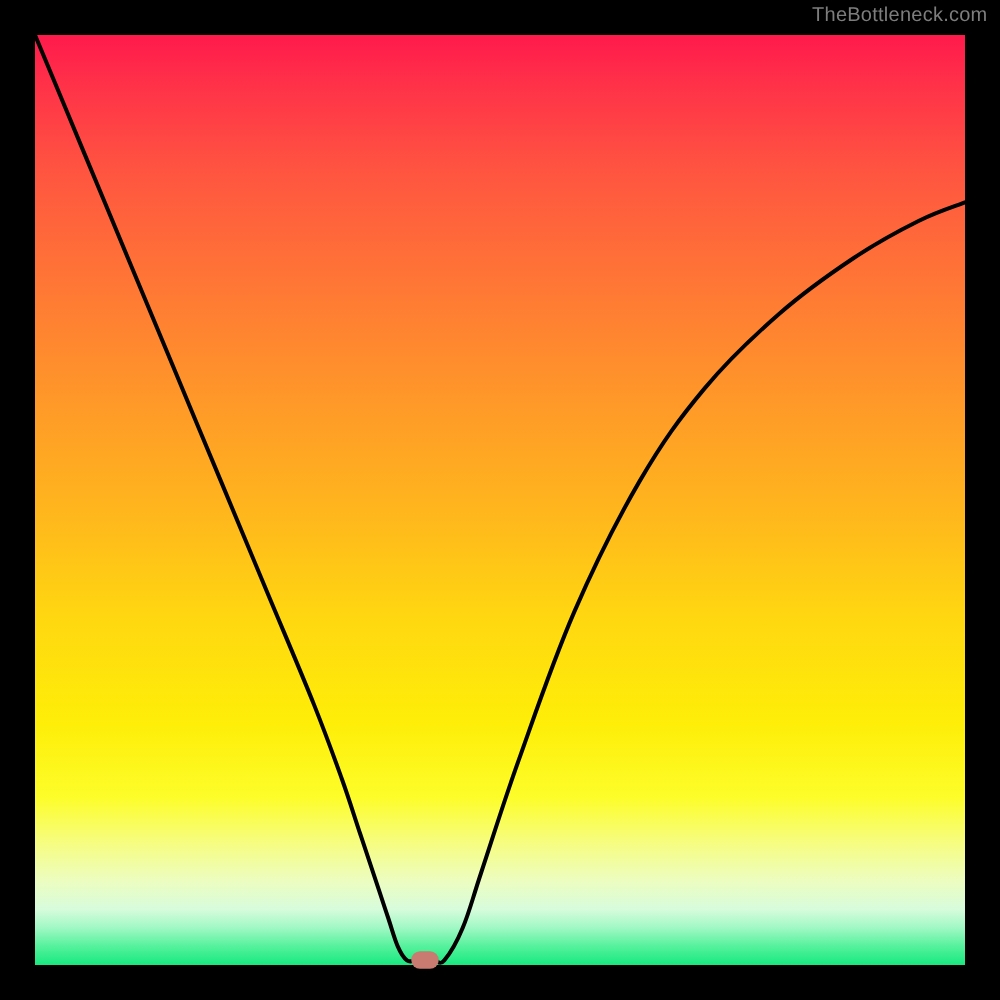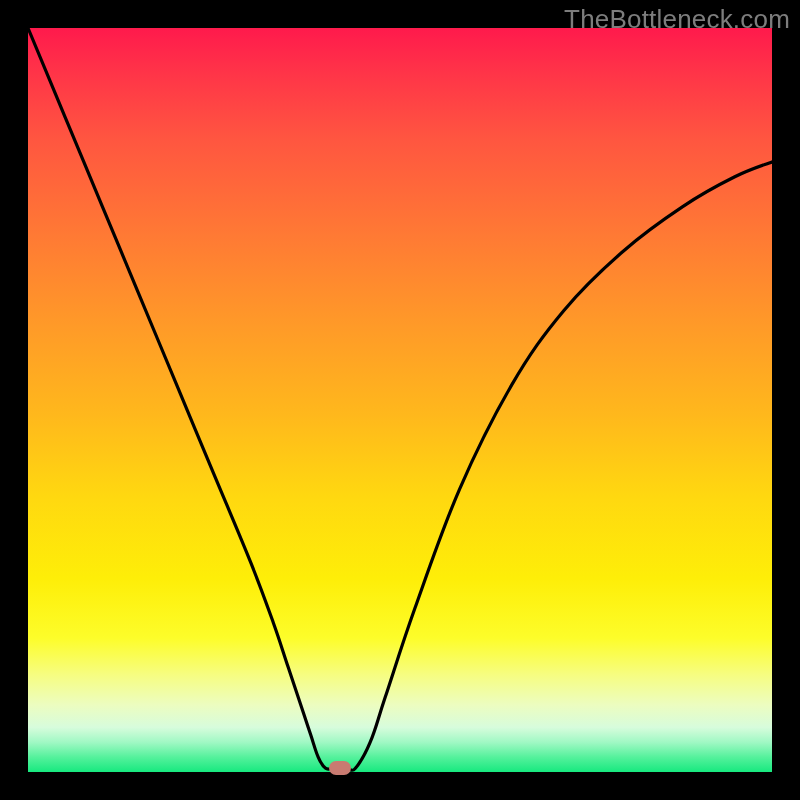--- a/index.html
+++ b/index.html
@@ -40,21 +40,21 @@
       #d7fcdc 94%,
       #a0f8c4 96%,
       #55f19c 98%,
       #17e97f 100%);
   }
   .watermark {
     position: absolute;
     top: 4px;
     right: 10px;
     color: #7d7d7d;
-    font-size: 26px;
+    font-size: 16px;
     font-weight: 500;
     letter-spacing: 0.2px;
     user-select: none;
   }
   svg.curve {
     position: absolute;
     top: 0;
     left: 0;
     width: 744px;
     height: 744px;

